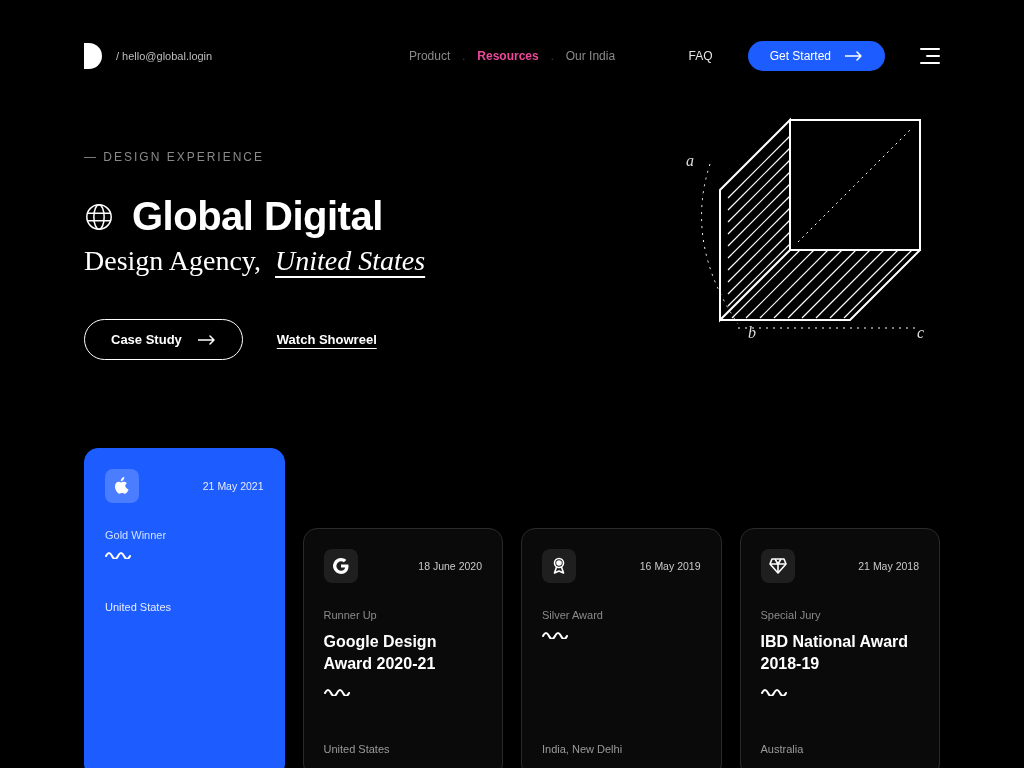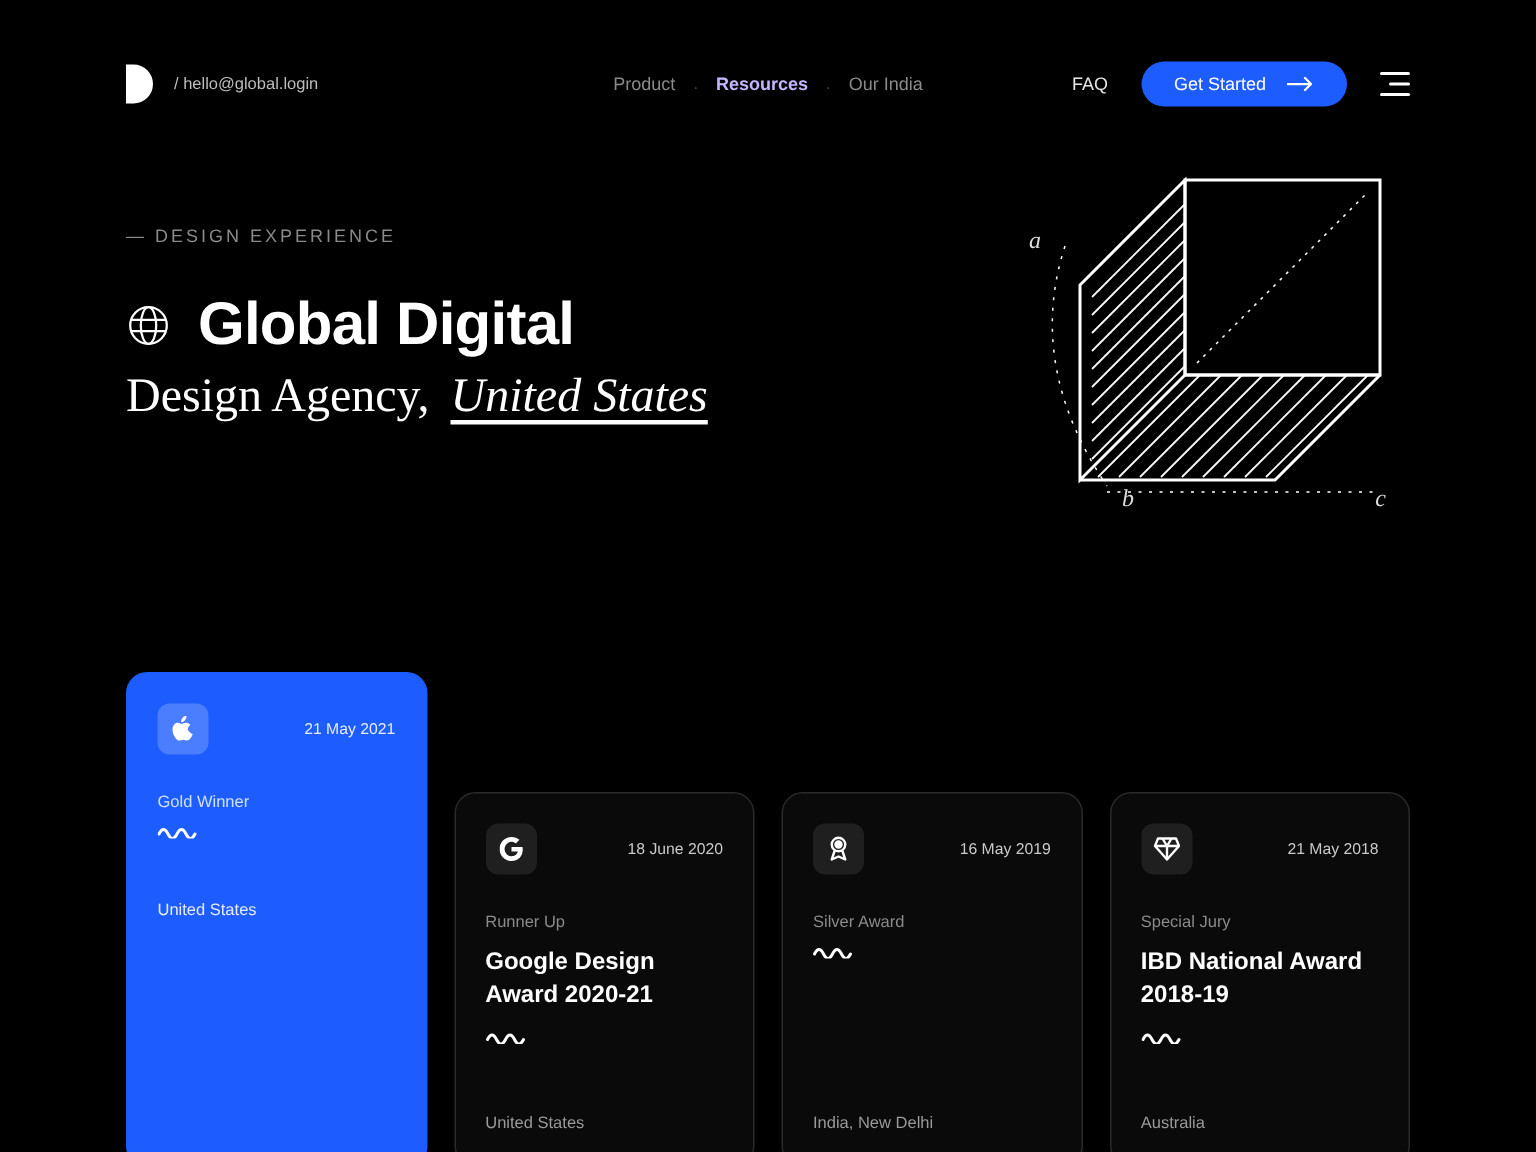--- a/index.html
+++ b/index.html
@@ -26,23 +26,23 @@
     background: #fff;
     border-radius: 0 26px 26px 0;
   }
   .contact { font-size: 11px; color: #bdbdbd; }
   .nav-center {
     position:absolute; left:50%; transform:translateX(-50%);
     display:flex; align-items:center; gap:4px;
     font-size: 12px;
   }
   .nav-link { color:#8a8a8a; cursor:pointer; padding:0 2px;text-align:right; }
-  .nav-link.active { color:#c4b5fd; font-weight:600; }
+  .nav-link.active { color:#ec4899; font-weight:600; }
   .nav-sep { color:#444; padding:0 6px; font-size:11px; }
-  .nav-right { margin-left:auto; display:flex; align-items:center; gap:22px; }
+  .nav-right { margin-left:auto; display:flex; align-items:center; gap:35px; }
   .faq { font-size:12px; color:#e5e5e5; cursor:pointer; }
   .cta {
     background:#1d5cff; color:#fff; border:none; border-radius:999px;
     padding:8px 22px; font-size:12px; font-weight:500;
     display:flex; align-items:center; gap:14px; cursor:pointer;
   }
   .arrow-r { display:inline-block; line-height:0; }
   .hamburger { display:flex; flex-direction:column; align-items:flex-end; gap:5px; cursor:pointer; width:20px;}
   .hamburger span { display:block; height:2px; background:#fff; border-radius:2px;}
   .hamburger span:nth-child(1){width:20px;}
@@ -50,21 +50,21 @@
   .hamburger span:nth-child(3){width:20px;}
 
   
   .hero { padding: 70px 84px 0 84px; position:relative; }
   .eyebrow { font-size:12px; letter-spacing:2px; color:#8a8a8a; margin-bottom:30px; }
   .headline { display:flex; flex-direction:column; gap:6px; }
   .h-row1 { display:flex; align-items:center; gap:18px; }
   .globe-icon { width:30px; height:30px; flex:none; }
   .h1a { font-size:40px; font-weight:800; letter-spacing:-0.5px; }
   .h1b {
-    font-size:32px; font-weight:400;
+    font-size:28px; font-weight:400;
     font-family: Georgia, "Times New Roman", serif;
     display:flex; gap:14px; align-items:baseline;
   }
   .h1b .serif-bold { font-weight:400; }
   .h1b .italic { font-style:italic; text-decoration:underline; text-underline-offset:6px; }
 
   .hero-actions { margin-top:42px; display:flex; align-items:center; gap:34px; }
   .btn-outline {
     border:1.5px solid #fff; background:transparent; color:#fff;
     border-radius:999px; padding:12px 26px; font-size:13px; font-weight:600;
@@ -163,20 +163,31 @@
         </svg>
       </span>
       <span class="h1a">Global Digital</span>
     </div>
     <div class="h1b">
       <span class="serif-bold">Design Agency,</span>
       <span class="italic">United States</span>
     </div>
   </div>
 
+  <div class="hero-actions">
+    <button class="btn-outline">
+      <span>Case Study</span>
+      <span class="arrow-r">
+        <svg width="18" height="10" viewBox="0 0 18 10" fill="none">
+            <path d="M0 5h16M12 1l4 4-4 4" stroke="#fff" stroke-width="1.5" stroke-linecap="round" stroke-linejoin="round"></path>
+          </svg>
+      </span>
+    </button>
+    <a class="link-underline">Watch Showreel</a>
+  </div>
 
   <div class="cube">
     <svg viewBox="0 0 260 240" fill="none" stroke="#fff" stroke-width="2">
 
       <rect x="110" y="16" width="130" height="130"></rect>
 
       <path d="M110 16 L40 86 L40 216 L110 146 Z"></path>
       <path d="M110 146 L240 146"></path>
       <path d="M40 216 L170 216 L240 146"></path>
 

